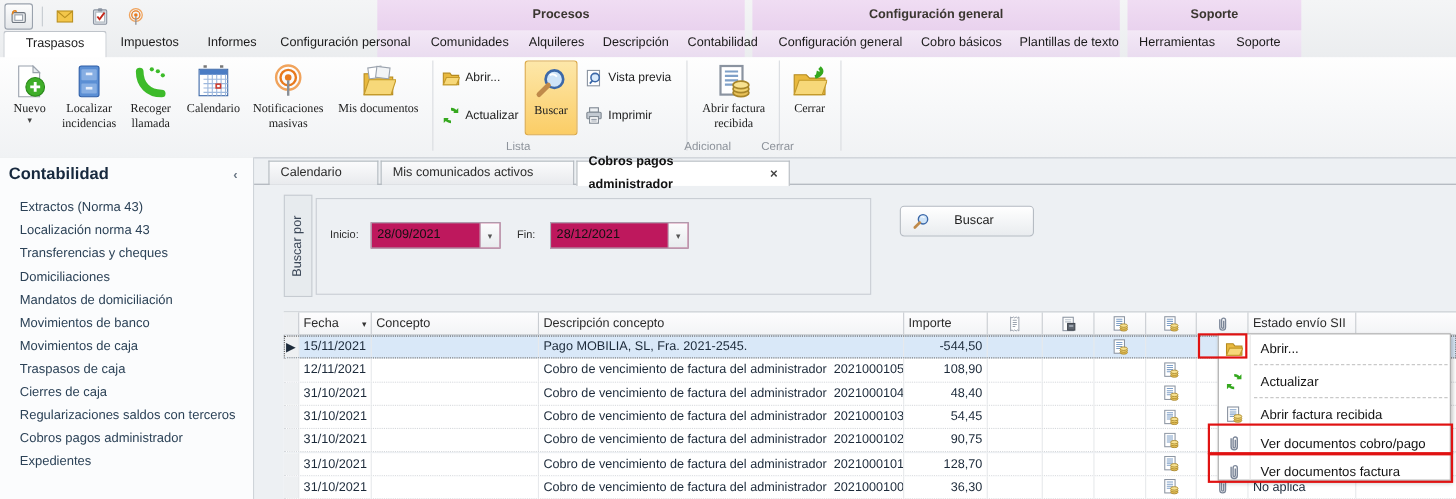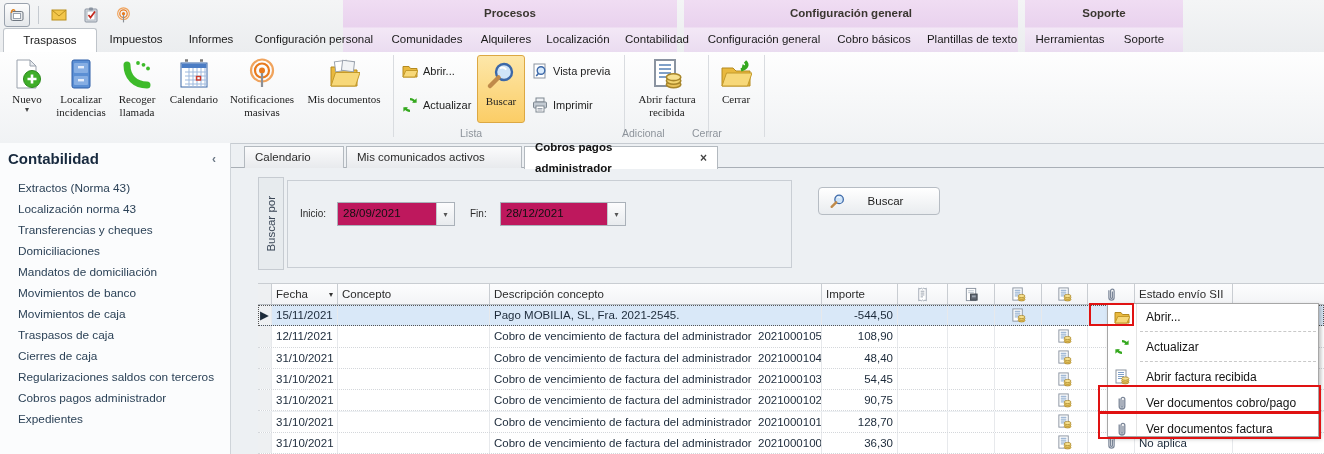--- a/index.html
+++ b/index.html
@@ -239,21 +239,21 @@
         </span>
     </div>
 
     <div class="abs rtabs">
       <div class="rtab active" style="left:3px;width:92px;">Traspasos</div>
       <div class="rtab" style="left:100px;width:72px;">Impuestos</div>
       <div class="rtab" style="left:177px;width:68px;">Informes</div>
       <div class="rtab" style="left:250px;width:128px;">Configuración personal</div>
       <div class="rtab" style="left:384px;width:86px;">Comunidades</div>
       <div class="rtab" style="left:475px;width:62px;">Alquileres</div>
-      <div class="rtab" style="left:542px;width:72px;">Localización</div>
+      <div class="rtab" style="left:542px;width:72px;">Descripción</div>
       <div class="rtab" style="left:619px;width:76px;">Contabilidad</div>
       <div class="rtab" style="left:700px;width:128px;">Configuración general</div>
       <div class="rtab" style="left:833px;width:82px;">Cobro básicos</div>
       <div class="rtab" style="left:920px;width:104px;">Plantillas de texto</div>
       <div class="rtab" style="left:1032px;width:76px;">Herramientas</div>
       <div class="rtab" style="left:1113px;width:62px;">Soporte</div>
     </div>
   </div>
 
   <div id="ribbon-body" class="abs">

